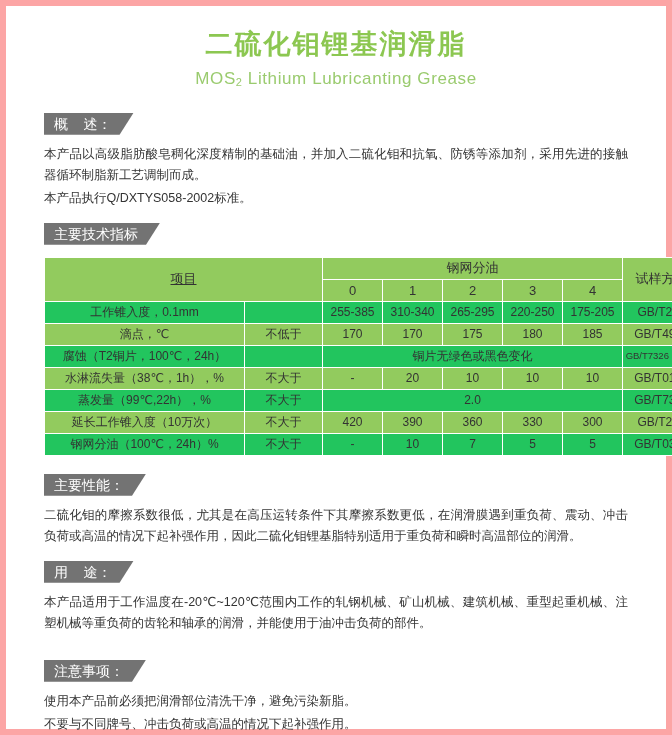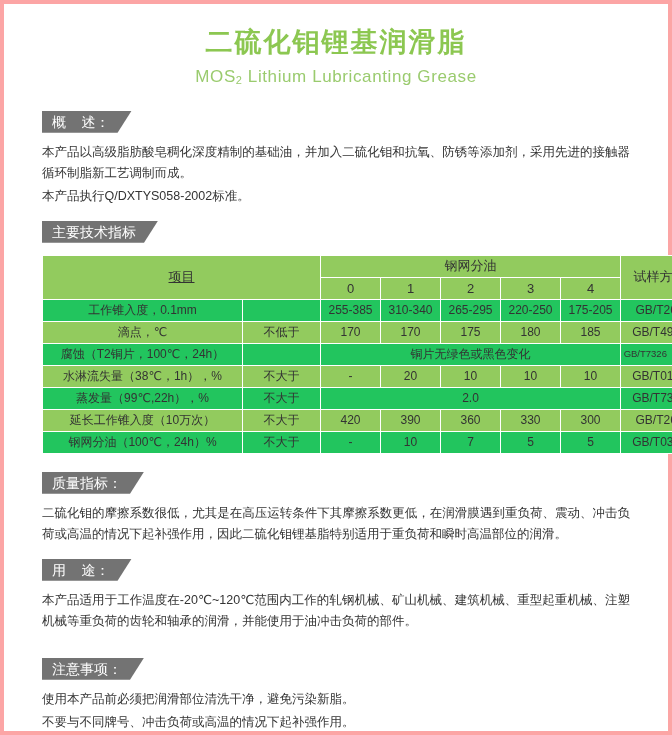--- a/index.html
+++ b/index.html
@@ -6,21 +6,21 @@
   body{
     width:672px;height:735px;
     background:#ffffff;
     font-family:"Liberation Sans","DejaVu Sans",sans-serif;
     color:#333333;
     overflow:hidden;
     position:relative;
   }
   .page{
     position:absolute;inset:0;
-    border:4px solid #fca5a5;
+    border:6px solid #fca5a5;
     box-sizing:border-box;
     background:#fff;
   }
 
   
   .title-block{text-align:center;padding-top:22px;}
   .title-cn{
     font-size:27px;font-weight:bold;color:#8CC751;
     letter-spacing:2px;line-height:1.25;
   }
@@ -187,21 +187,21 @@
           <td class="rowl">10</td>
           <td class="rowl">7</td>
           <td class="rowl">5</td>
           <td class="rowl">5</td>
           <td class="rowl">GB/T0324</td>
         </tr>
       </tbody>
   </table>
 
   <div class="tag-wrap" style="margin-top:18px;">
-    <span class="tag">质量指标：</span>
+    <span class="tag">主要性能：</span>
   </div>
   <div class="para">二硫化钼的摩擦系数很低，尤其是在高压运转条件下其摩擦系数更低，在润滑膜遇到重负荷、震动、冲击负荷或高温的情况下起补强作用，因此二硫化钼锂基脂特别适用于重负荷和瞬时高温部位的润滑。</div>
 
   <div class="tag-wrap" style="margin-top:14px;">
     <span class="tag">用    途：</span>
   </div>
   <div class="para">本产品适用于工作温度在-20℃~120℃范围内工作的轧钢机械、矿山机械、建筑机械、重型起重机械、注塑机械等重负荷的齿轮和轴承的润滑，并能使用于油冲击负荷的部件。</div>
 
   <div class="tag-wrap" style="margin-top:26px;">
     <span class="tag">注意事项：</span>

